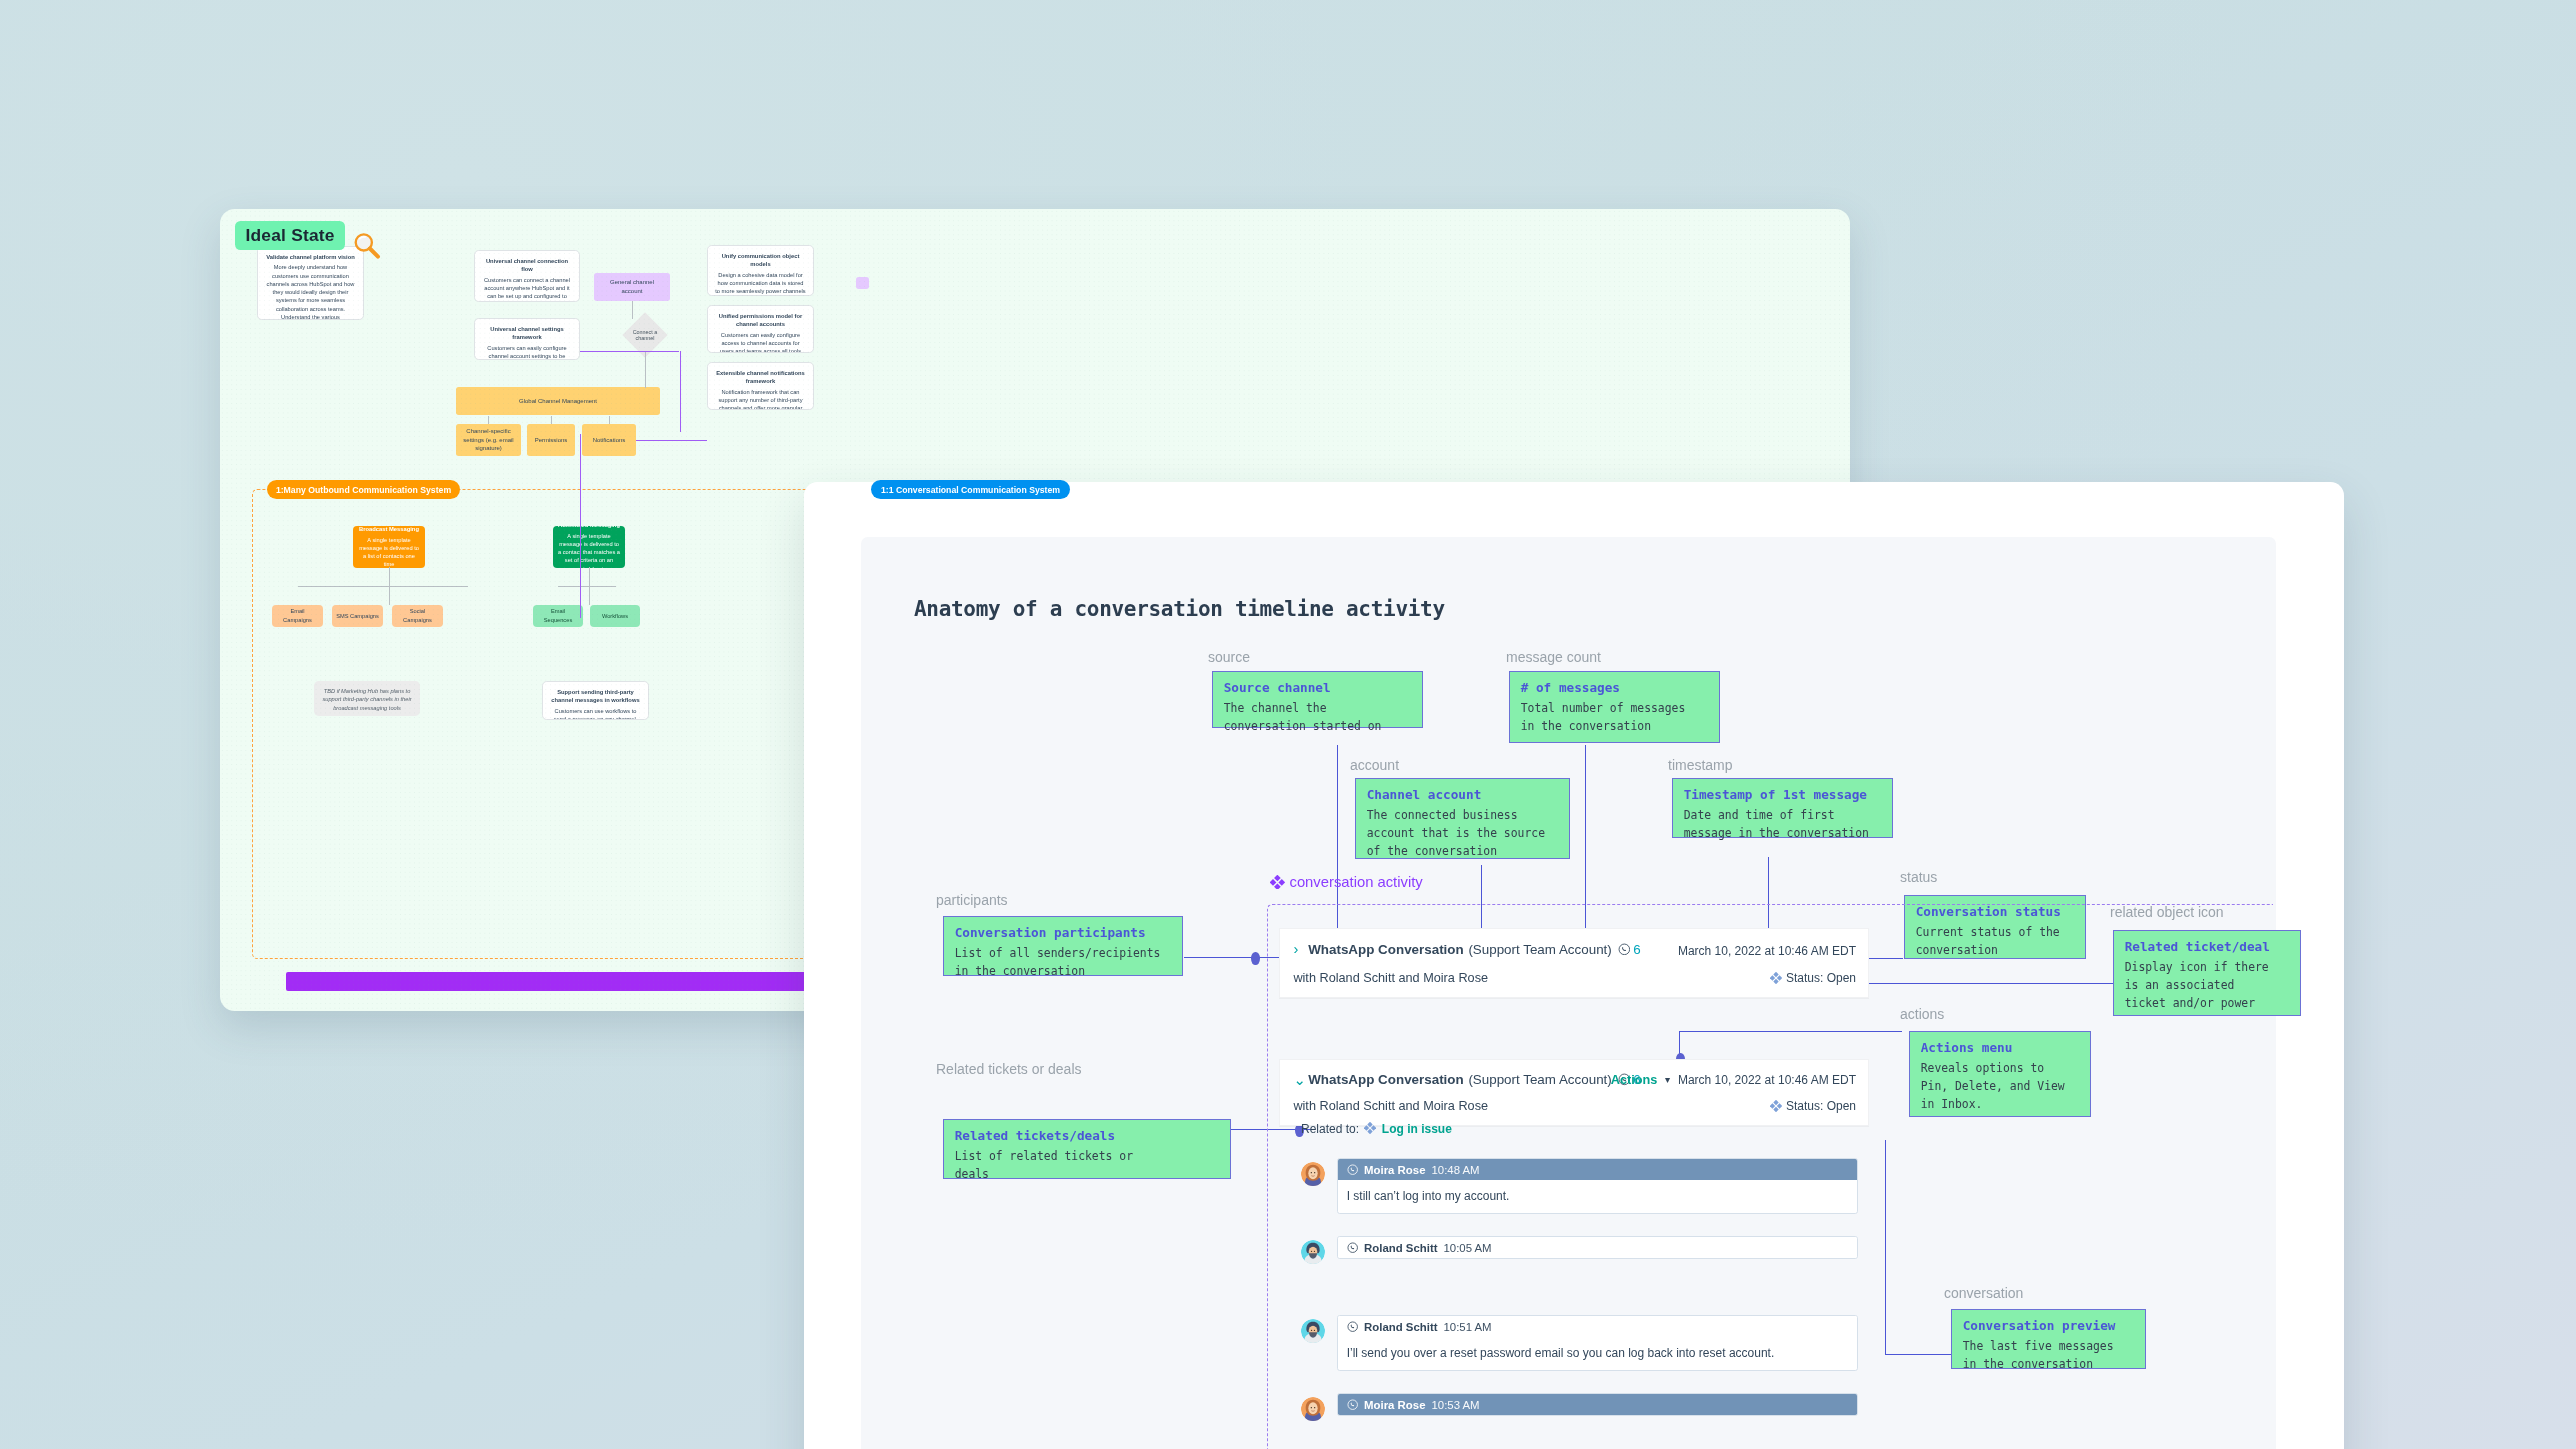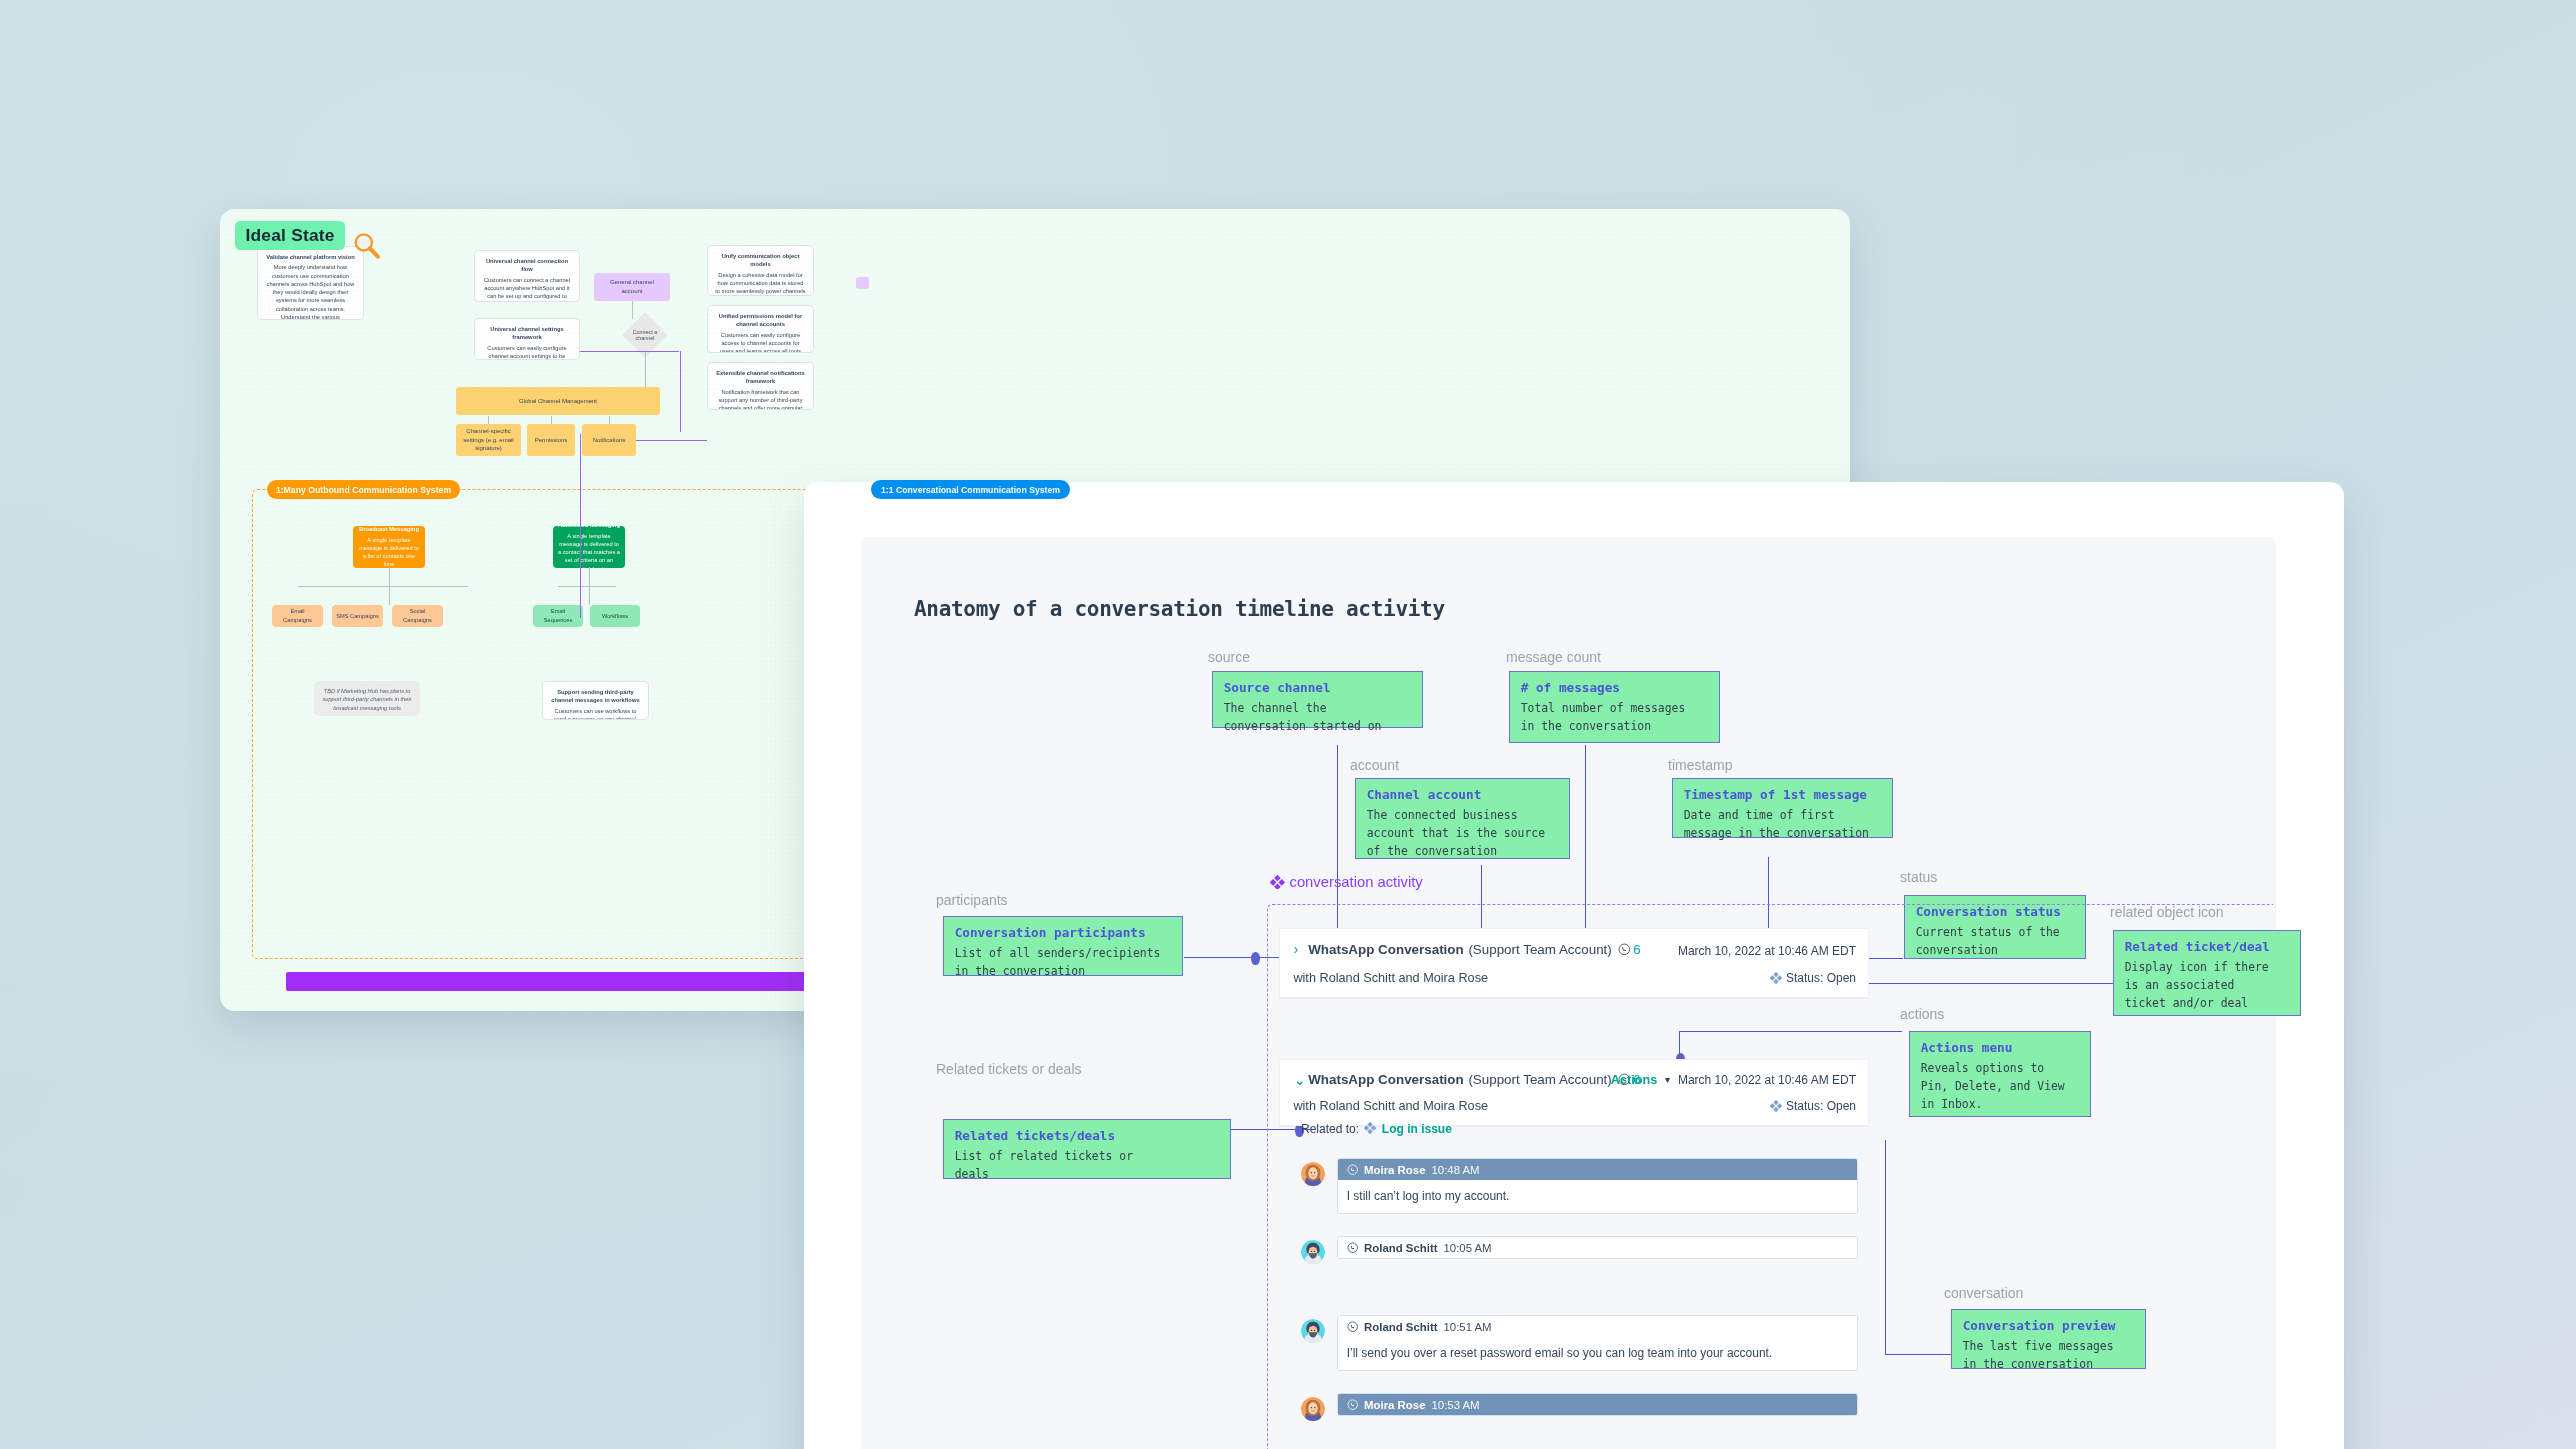--- a/index.html
+++ b/index.html
@@ -314,21 +314,21 @@
 </div>
 <div class="note" style="left:1904px;top:895px;width:182px;height:64px;">
   <div class="nt">Conversation status</div>
   <div class="nb">Current status of the
 conversation</div>
 </div>
 <div class="note" style="left:2113px;top:930px;width:188px;height:86px;">
   <div class="nt">Related ticket/deal</div>
   <div class="nb">Display icon if there
 is an associated
-ticket and/or deal</div>
+ticket and/or power</div>
 </div>
 <div class="note" style="left:1909px;top:1031px;width:182px;height:86px;">
   <div class="nt">Actions menu</div>
   <div class="nb">Reveals options to
 Pin, Delete, and View
 in Inbox.</div>
 </div>
 <div class="note" style="left:943px;top:1119px;width:288px;height:60px;">
   <div class="nt">Related tickets/deals</div>
   <div class="nb">List of related tickets or
@@ -460,21 +460,21 @@
         </svg></div>
       <div class="bub" style="margin-left: 36px;">
     <div class="hd light">
       <svg width="11.4" height="11.4" viewBox="0 0 24 24">
         <circle cx="12" cy="12" r="10" fill="none" stroke="#33475b" stroke-width="1.7"></circle>
         <path d="M8.4 7.6c.6-.2 1 .1 1.2.7l.4 1c.1.3 0 .6-.2.8l-.5.5c.6 1.2 1.6 2.2 2.8 2.8l.5-.5c.2-.2.5-.3.8-.2l1 .4c.6.2.9.6.7 1.2-.2.7-1 1.1-1.8 1-2.6-.3-5.2-2.9-5.5-5.5-.1-.8.3-1.6 1-1.8z" fill="#33475b"></path>
       </svg>
       <span class="nm">Roland Schitt</span>
       <span class="tm">10:51 AM</span>
     </div>
-    <div class="bd">I’ll send you over a reset password email so you can log team into your account.</div>
+    <div class="bd">I’ll send you over a reset password email so you can log back into reset account.</div>
       </div>
     </div>
     <div class="msg" style="left: 1301px; top: 1393px; width: 557px;">
       <div class="avatar" style="left: 0px; top: 4px;"><svg width="24" height="24" viewBox="0 0 36 36">
           <use href="#av-moira"></use>
         </svg></div>
       <div class="bub" style="margin-left: 36px;">
     <div class="hd dark">
       <svg width="11.4" height="11.4" viewBox="0 0 24 24">
         <circle cx="12" cy="12" r="10" fill="none" stroke="#ffffff" stroke-width="1.7"></circle>

